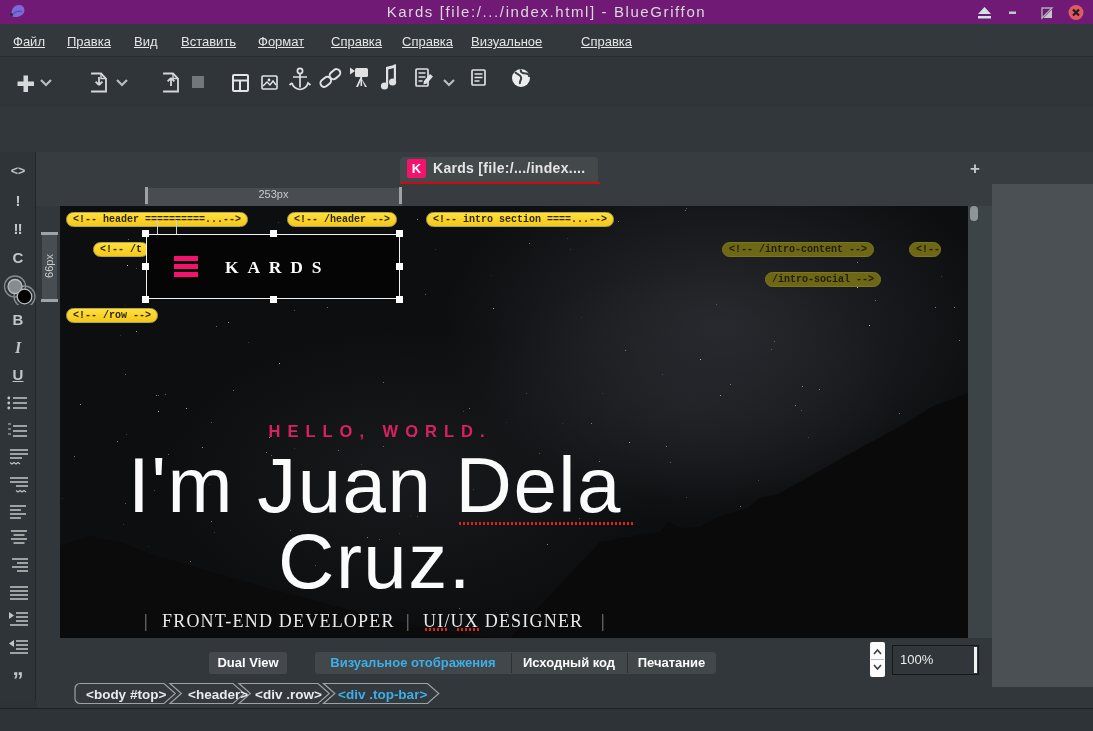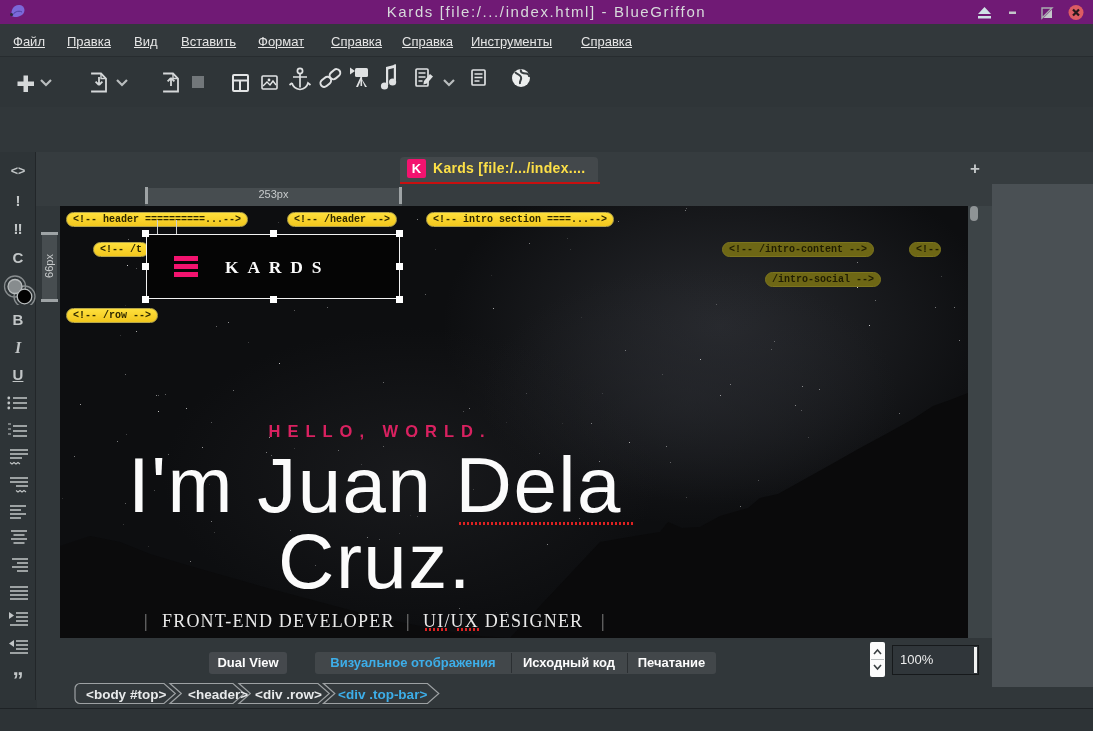--- a/index.html
+++ b/index.html
@@ -17,21 +17,21 @@
 
 #fields{position:absolute;left:0;top:107px;width:1093px;height:45px;background:#33393c;border-bottom:2px solid #1b1f22;}
 .fld{position:absolute;top:9px;height:31px;background:#30363a;border:1px solid #191d20;color:#e8eaeb;
  font-size:13.5px;line-height:29px;padding-left:4px;}
 .fld .bar{position:absolute;right:1px;top:1px;bottom:1px;width:3px;background:#e9eaeb;}
 
 #band{position:absolute;left:36px;top:152px;width:1057px;height:54px;background:#363c3f;}
 #tab{position:absolute;left:400px;top:157px;width:198px;height:25px;background:#43484b;border-radius:4px 4px 0 0;}
 #tab .fav{position:absolute;left:7px;top:2px;width:19px;height:19px;background:#f3136f;border-radius:2px;
  color:#fff;font-weight:bold;font-size:13px;text-align:center;line-height:19px;}
-#tab .t{position:absolute;left:33px;top:3px;color:#fde047;font-weight:bold;font-size:14px;letter-spacing:0.3px;}
+#tab .t{position:absolute;left:33px;top:3px;color:#e5e5e5;font-weight:bold;font-size:14px;letter-spacing:0.3px;}
 #redline{position:absolute;left:400px;top:181.5px;width:200px;height:2px;background:#c80f0f;}
 #plustab{position:absolute;left:966px;top:160px;width:18px;height:18px;color:#c3c7c8;font-size:17px;font-weight:bold;text-align:center;line-height:18px;}
 
 #hruler{position:absolute;left:145px;top:188px;width:257px;height:27px;background:#474d50;}
 #hruler .cap{position:absolute;top:-1px;width:3px;height:17px;background:#9ea3a5;}
 #hruler .lbl{position:absolute;width:100%;text-align:center;top:0px;color:#c7cacb;font-size:11px;}
 #vruler{position:absolute;left:42px;top:232px;width:15px;height:70px;background:#474d50;}
 #vruler .cap{position:absolute;left:-1px;width:17px;height:3px;background:#9ea3a5;}
 #vruler .lbl{position:absolute;left:-28px;top:28px;width:70px;text-align:center;color:#c7cacb;font-size:11px;
  transform:rotate(-90deg);transform-origin:center;}
@@ -108,21 +108,21 @@
 <path d="M1073 9.5 L1079 15.5 M1079 9.5 L1073 15.5" stroke="#27191c" stroke-width="2.2"></path>
 </svg>
     <div id="menubar">
       <div class="menu" style="left:13px">Файл</div>
       <div class="menu" style="left:67px"><span style="text-decoration:underline">П</span>равка</div>
       <div class="menu" style="left:134px">Вид</div>
       <div class="menu" style="left:181px">Вставить</div>
       <div class="menu" style="left:258px">Формат</div>
       <div class="menu" style="left:331px">Справка</div>
       <div class="menu" style="left:402px">Справка</div>
-      <div class="menu" style="left:471px">Инструменты</div>
+      <div class="menu" style="left:471px">Визуальное</div>
       <div class="menu" style="left:581px">Справка</div>
     </div>
     <div id="toolbar"><svg width="1093" height="50">
 <path d="M17.5 24.5 h6 v-6 h4.5 v6 h6 v4.5 h-6 v6 h-4.5 v-6 h-6 Z" fill="#d5d8d9"></path>
 <path d="M41 23 l5 5 l5 -5" stroke="#b9bdbe" stroke-width="2.2" fill="none"></path>
 <g stroke="#d5d8d9" stroke-width="1.8" fill="none">
 <path d="M92 17.5 v-1 h9 l5 5 v13 h-14 v-1"></path>
           <path d="M101 16.5 v5 h5" stroke-width="1.4"></path>
 </g>
 <path d="M99 20 v8 m0 0 l-3.4 -3.4 m3.4 3.4 l3.4 -3.4" stroke="#d5d8d9" stroke-width="1.8" fill="none"></path>

